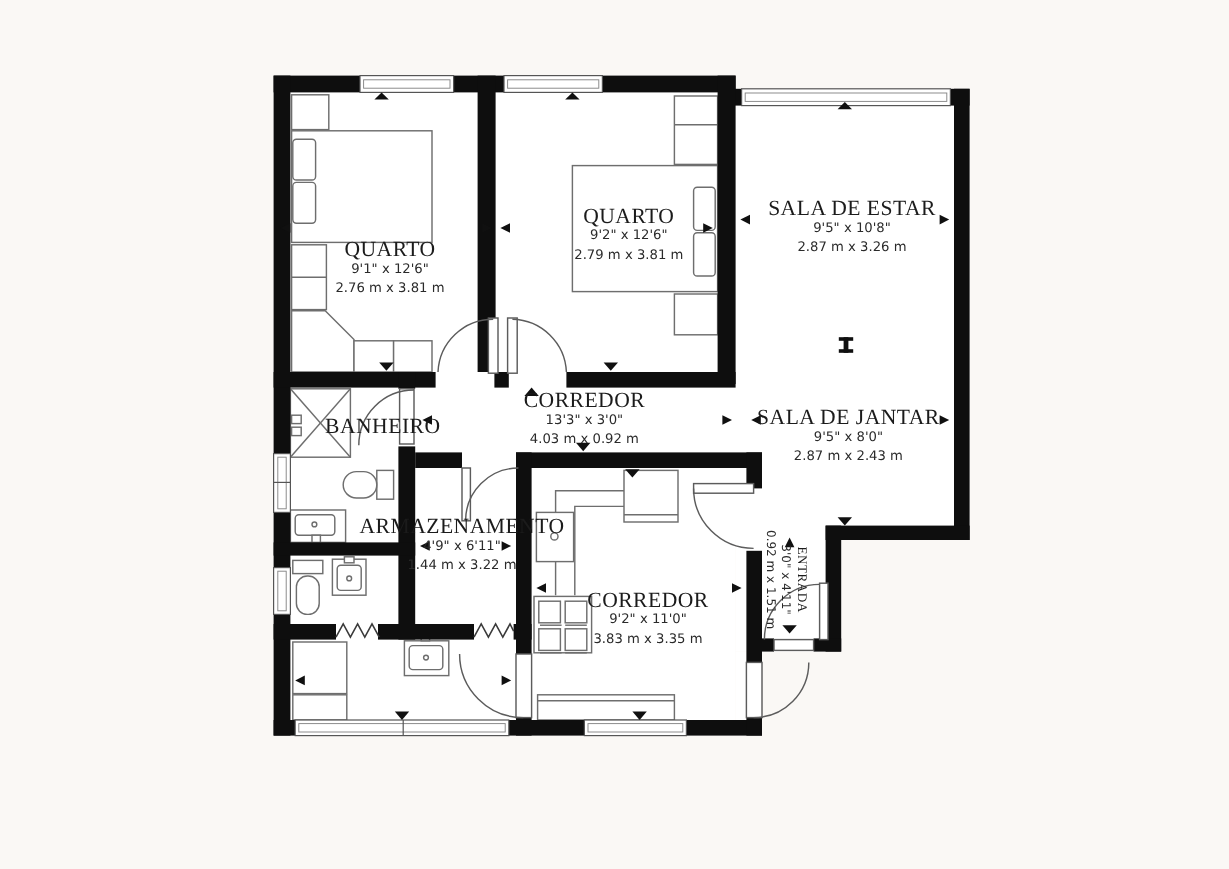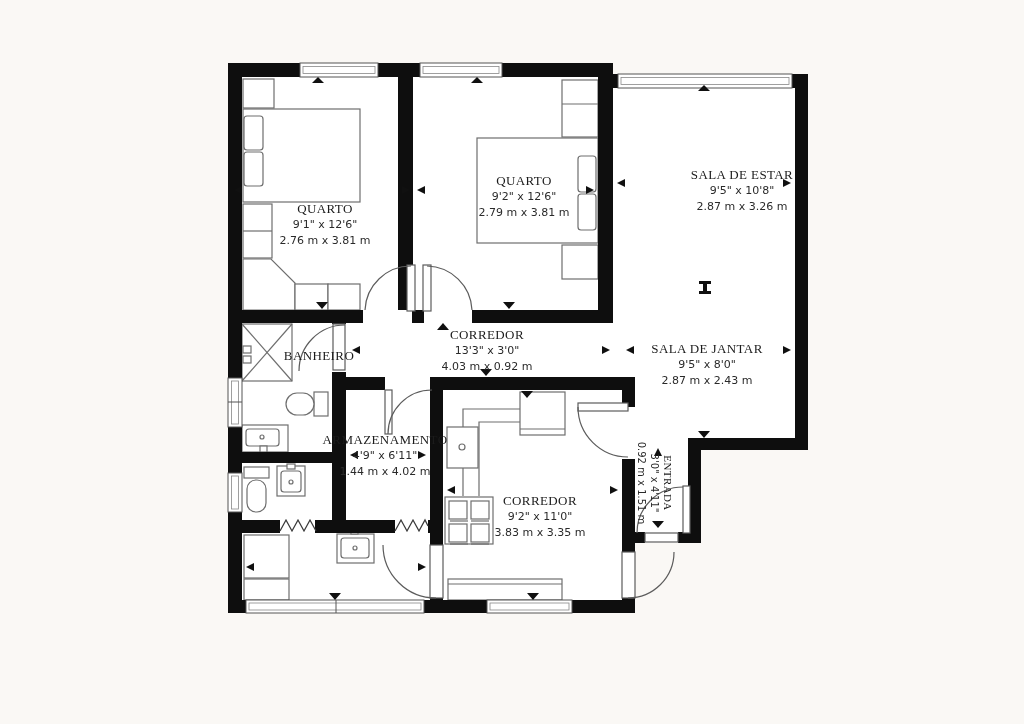--- a/index.html
+++ b/index.html
@@ -17,21 +17,21 @@
     text-align:center;
     white-space:nowrap;
     z-index:5;
     pointer-events:none;
   }
   .room-label.rotated{
     transform:translate(-50%,-50%) rotate(90deg);
   }
   .rname{
     font-family:"Liberation Serif",serif;
-    font-size:13px;
+    font-size:18px;
     letter-spacing:.4px;
     color:#1b1b1b;
     line-height:17px;
   }
   .rdim{
     font-family:"DejaVu Sans","Liberation Sans",sans-serif;
     font-size:11px;
     color:#2a2a2a;
     line-height:16px;
   }
@@ -281,21 +281,21 @@
     <div class="rdim">9'1" x 12'6"</div>
     <div class="rdim">2.76 m x 3.81 m</div>
   </div>
 
   <div class="room-label" style="left:524px;top:196px">
     <div class="rname">QUARTO</div>
     <div class="rdim">9'2" x 12'6"</div>
     <div class="rdim">2.79 m x 3.81 m</div>
   </div>
 
-  <div class="room-label" style="left:742px;top:190px">
+  <div class="room-label" style="left:710px;top:190px">
     <div class="rname">SALA DE ESTAR</div>
     <div class="rdim">9'5" x 10'8"</div>
     <div class="rdim">2.87 m x 3.26 m</div>
   </div>
 
   <div class="room-label" style="left:707px;top:364px">
     <div class="rname">SALA DE JANTAR</div>
     <div class="rdim">9'5" x 8'0"</div>
     <div class="rdim">2.87 m x 2.43 m</div>
   </div>
@@ -306,21 +306,21 @@
     <div class="rdim">4.03 m x 0.92 m</div>
   </div>
 
   <div class="room-label" style="left:319px;top:355px">
     <div class="rname">BANHEIRO</div>
   </div>
 
   <div class="room-label" style="left:385px;top:455px">
     <div class="rname">ARMAZENAMENTO</div>
     <div class="rdim">4'9" x 6'11"</div>
-    <div class="rdim">1.44 m x 4.02 m</div>
+    <div class="rdim">1.44 m x 3.22 m</div>
   </div>
 
   <div class="room-label" style="left:540px;top:516px">
     <div class="rname">CORREDOR</div>
     <div class="rdim">9'2" x 11'0"</div>
     <div class="rdim">3.83 m x 3.35 m</div>
   </div>
 
 
   <div class="room-label rotated" style="left:655px;top:483px">

